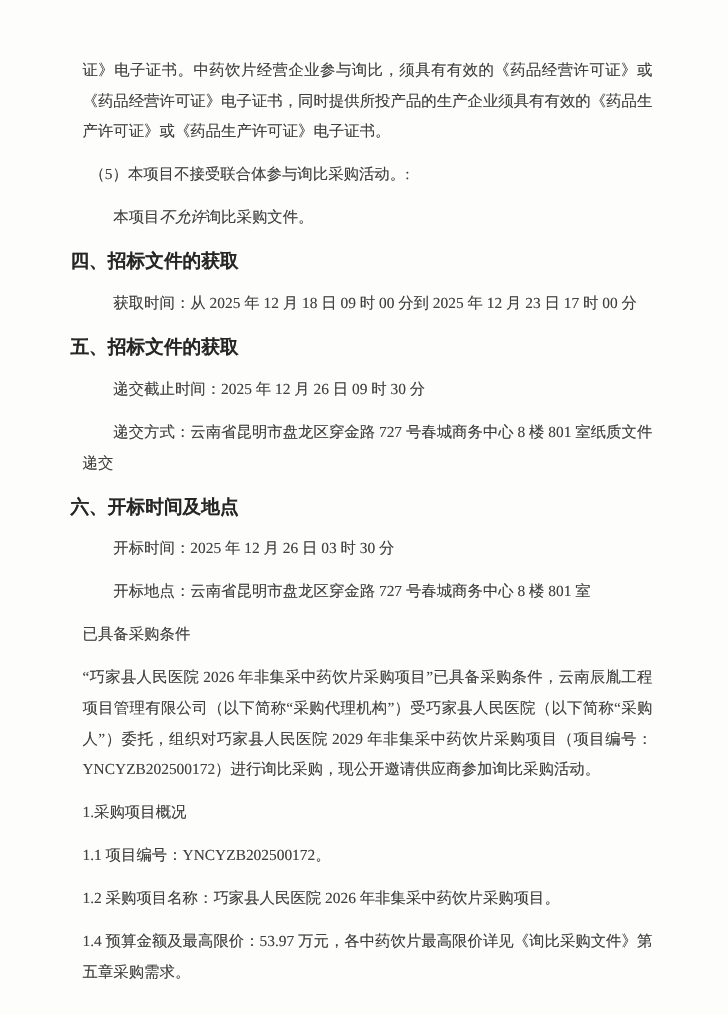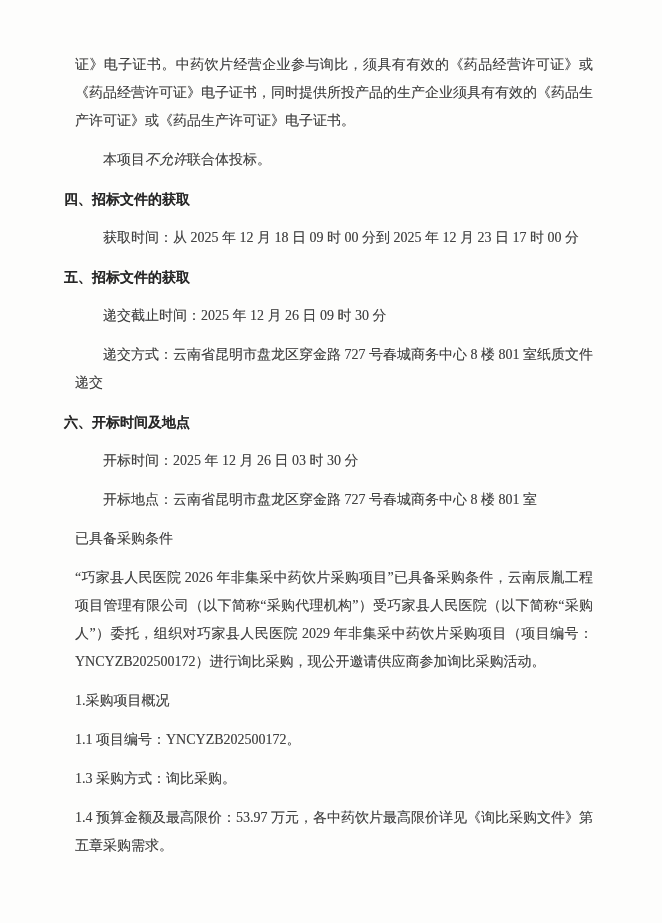--- a/index.html
+++ b/index.html
@@ -27,39 +27,40 @@
     text-justify: inter-ideograph;
     text-shadow: 0 0 0.5px rgba(70,70,70,0.45);
   }
   .ind2   { text-indent: 2em; }
   .ind05  { text-indent: 0.45em; }
   .gap-top { margin-top: 4px; }
   .heading {
     margin: 7px 0 0 0;
     font-family: "Liberation Sans", "DejaVu Sans", sans-serif;
     font-weight: 700;
-    font-size: 14px;
+    font-size: 17px;
     line-height: 28px;
     color: #262626;
     text-align: left;
     text-shadow: 0 0 0.5px rgba(40,40,40,0.5);
   }
   .italic-seg {
     font-style: italic;
   }
 </style>
 </head>
 <body>
 
 <div class="page">
 
   <p class="p">证》电子证书。中药饮片经营企业参与询比，须具有有效的《药品经营许可证》或《药品经营许可证》电子证书，同时提供所投产品的生产企业须具有有效的《药品生产许可证》或《药品生产许可证》电子证书。</p>
 
+  <p class="p ind05 gap-top">（5）本项目不接受联合体参与询比采购活动。:</p>
 
-  <p class="p ind2"><span>本项目</span><span class="italic-seg">不允许</span><span>联合体投标。</span></p>
+  <p class="p ind2"><span>本项目</span><span class="italic-seg">不允许</span><span>询比采购文件。</span></p>
 
   <h2 class="heading">四、招标文件的获取</h2>
 
   <p class="p ind2">获取时间：从 2025 年 12 月 18 日 09 时 00 分到 2025 年 12 月 23 日 17 时 00 分</p>
 
 
   <h2 class="heading">五、招标文件的获取</h2>
 
   <p class="p ind2">递交截止时间：2025 年 12 月 26 日 09 时 30 分</p>
 
@@ -74,18 +75,18 @@
 
 
   <p class="p">已具备采购条件</p>
 
   <p class="p">“巧家县人民医院 2026 年非集采中药饮片采购项目”已具备采购条件，云南辰胤工程项目管理有限公司（以下简称“采购代理机构”）受巧家县人民医院（以下简称“采购人”）委托，组织对巧家县人民医院 2029 年非集采中药饮片采购项目（项目编号：YNCYZB202500172）进行询比采购，现公开邀请供应商参加询比采购活动。</p>
 
   <p class="p">1.采购项目概况</p>
 
   <p class="p">1.1 项目编号：YNCYZB202500172。</p>
 
+  <p class="p">1.2 采购项目名称：巧家县人民医院 2026 年非集采中药饮片采购项目。</p>
 
-  <p class="p">1.3 采购方式：询比采购。</p>
 
   <p class="p">1.4 预算金额及最高限价：53.97 万元，各中药饮片最高限价详见《询比采购文件》第五章采购需求。</p>
 
 </div>
 
 </body></html>

